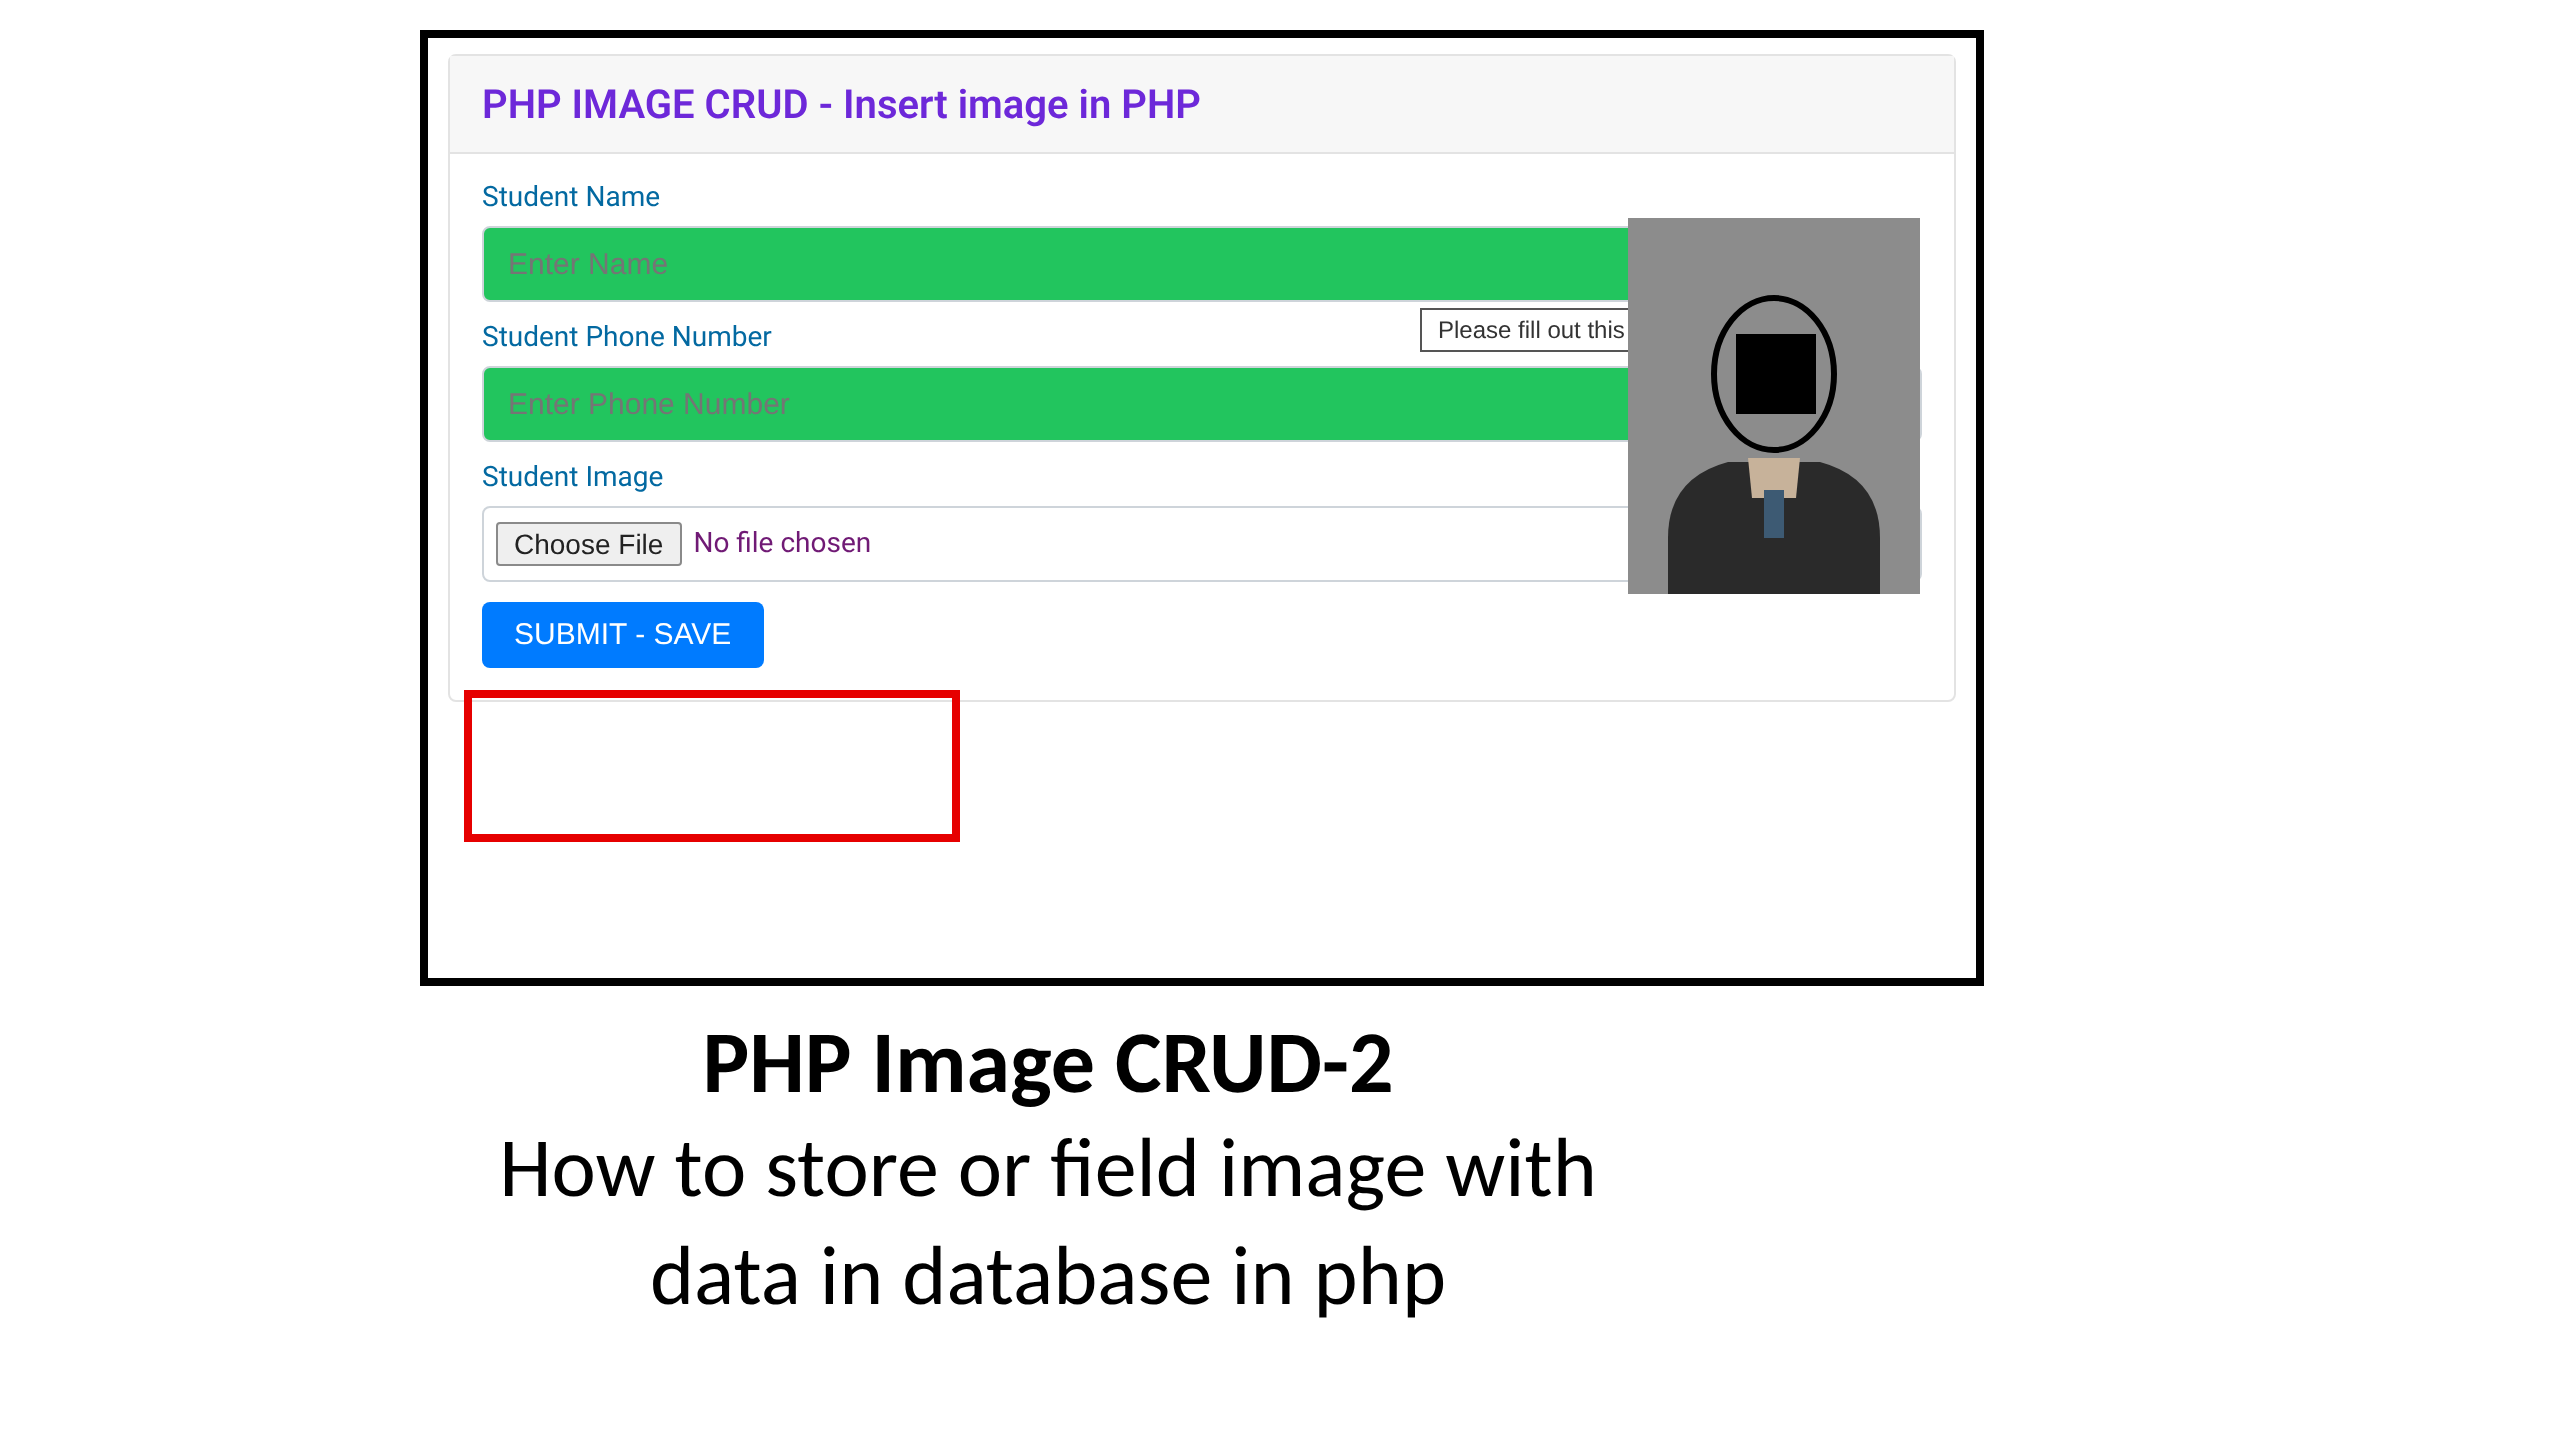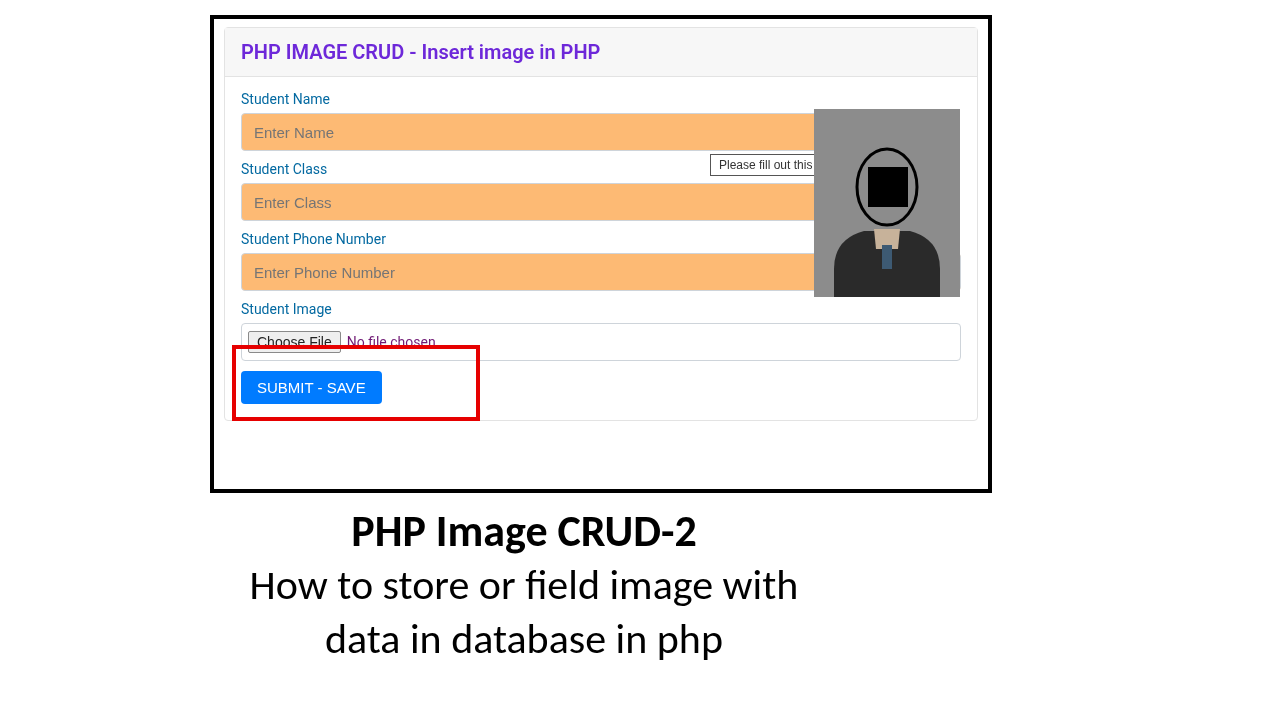--- a/index.html
+++ b/index.html
@@ -47,21 +47,21 @@
       margin-bottom: 6px;
     }
     .form-control {
       width: 100%;
       height: 38px;
       border: 1px solid #ced4da;
       border-radius: 4px;
       padding: 6px 12px;
       font-size: 15px;
       color: #495057;
-      background: #fdba74;
+      background: #22c55e;
     }
     .form-control::placeholder { color: #757575; }
     .input-narrow { width: 580px; }
     .file-row {
       width: 100%;
       height: 38px;
       border: 1px solid #ced4da;
       border-radius: 4px;
       padding: 4px 6px;
       display: flex;
@@ -149,24 +149,20 @@
     <div class="card-header">
       <h4>PHP IMAGE CRUD - Insert image in PHP</h4>
     </div>
     <div class="card-body">
 
       <div class="form-group">
         <label class="form-label">Student Name</label>
         <input class="form-control input-narrow" type="text" placeholder="Enter Name" style="">
       </div>
 
-      <div class="form-group">
-        <label class="form-label">Student Class</label>
-        <input class="form-control input-narrow" type="text" placeholder="Enter Class" style="">
-      </div>
 
       <div class="form-group">
         <label class="form-label">Student Phone Number</label>
         <input class="form-control" type="text" placeholder="Enter Phone Number" style="">
       </div>
 
       <div class="form-group">
         <label class="form-label">Student Image</label>
         <div class="file-row">
           <button type="button" class="file-btn">Choose File</button>

